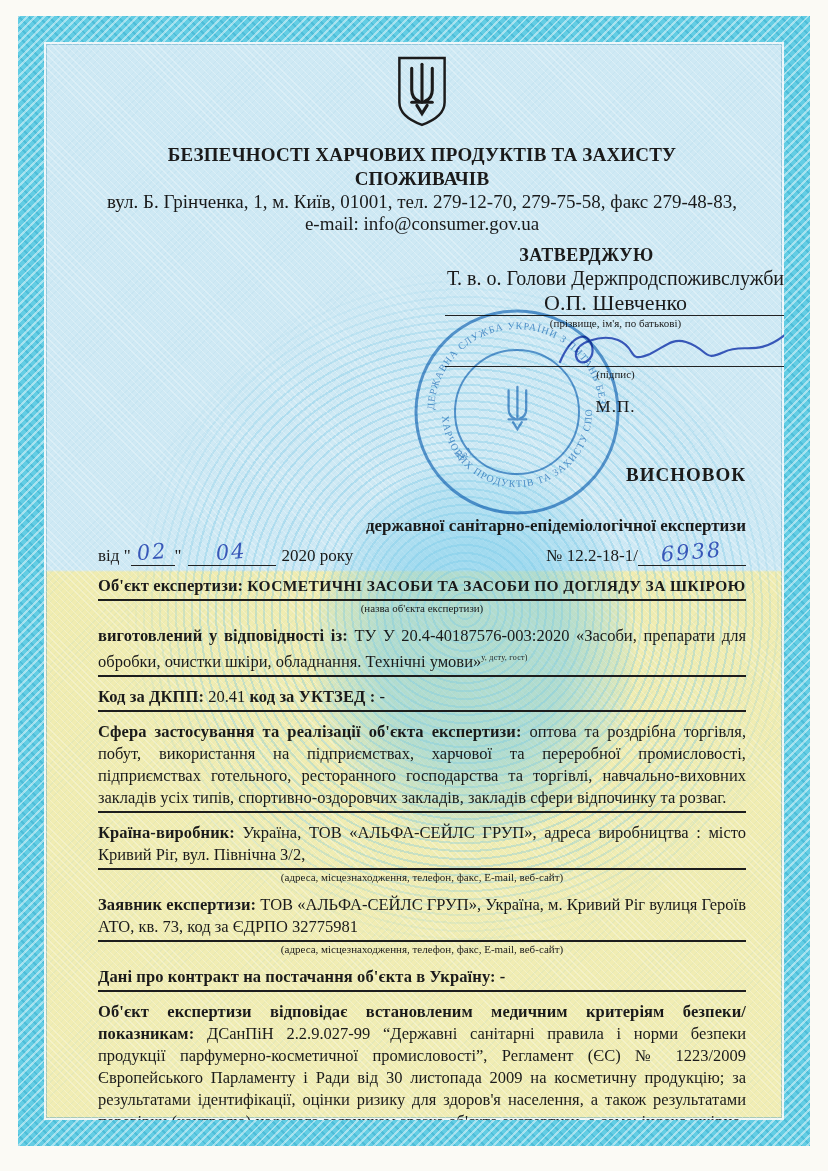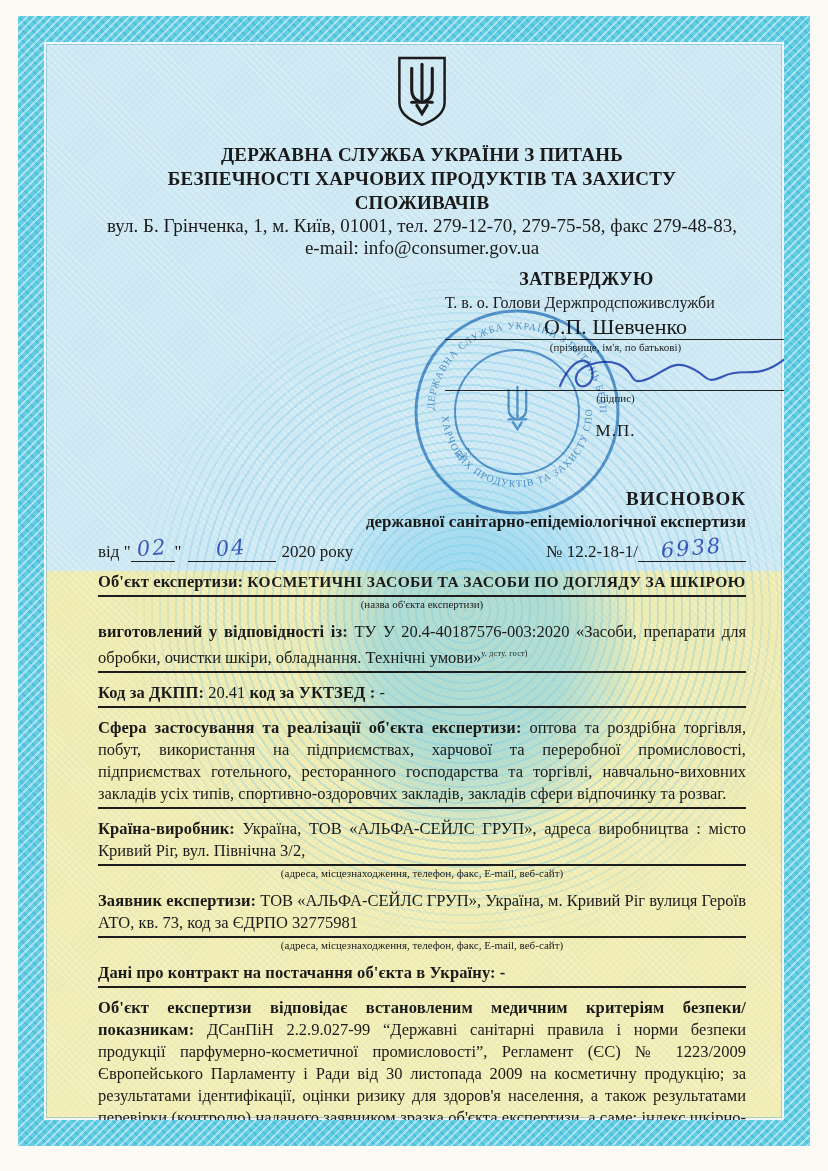--- a/index.html
+++ b/index.html
@@ -43,32 +43,32 @@
 
   .content { position:absolute; inset:0; padding:0 38px 0 54px; }
 
   .emblem-wrap { margin-top:13px; text-align:center; height:74px; }
   .org { text-align:center; margin-top:14px; }
   .org-line { font-weight:bold; font-size:19px; line-height:24px; letter-spacing:.2px; }
   .org-sub  { font-size:19px; line-height:22px; }
 
   .approval { width:341px; margin:10px -40px 8px auto; position:relative; }
   .appr-head { font-weight:bold; font-size:18px; text-align:center; padding-right:58px; letter-spacing:.5px; }
-  .appr-pos  { font-size:16px; line-height:25px; text-align:left; }
+  .appr-pos  { font-size:20px; line-height:25px; text-align:center; }
   .appr-name { font-size:22px; line-height:24px; text-align:center; border-bottom:1.5px solid #222; }
   .small-cap { font-size:11px; line-height:15px; text-align:center; }
   .sig-space { position:relative; height:36px; border-bottom:1.5px solid #222; }
   .sig-svg   { position:absolute; right:-8px; bottom:-8px; }
   .appr-mp   { font-size:17px; text-align:center; margin-top:15px; letter-spacing:1px; }
 
   .stamp { position:absolute; left:366px; top:263px; width:214px; height:214px; opacity:.88; mix-blend-mode:multiply; pointer-events:none; }
 
   .title-block { margin-top:46px; text-align:right; }
   .doc-title   { font-weight:bold; font-size:19px; line-height:24px; letter-spacing:1px; }
-  .doc-sub     { font-weight:bold; font-size:17px; line-height:21px; }
+  .doc-sub     { font-weight:bold; font-size:17px; line-height:21px;margin-top:28px; }
 
   .date-row { display:flex; align-items:flex-end; font-size:17px; margin-top:2px; height:28px; }
   .blank { display:inline-block; border-bottom:1.5px solid #222; text-align:center; height:24px; vertical-align:bottom; }
   .b-day { width:44px; } .b-month { width:88px; margin:0 6px; } .b-num { width:108px; }
   .hand { display:inline-block; font-family:"DejaVu Serif",serif; font-style:italic; font-size:21px; color:#3757b8; transform:rotate(-5deg) translateY(-2px); letter-spacing:2px; }
   .spacer { flex:1; }
 
   .sec { margin-top:9px; }
   .para { font-size:16.5px; line-height:22px; text-align:justify; }
   .para b { letter-spacing:.1px; }
@@ -95,21 +95,20 @@
               <path d="M30 9 V46"></path>
               <path d="M20 13 V34 q0 8 7 11"></path>
               <path d="M40 13 V34 q0 8 -7 11"></path>
               <path d="M20 46 h20"></path>
               <path d="M25 49 l5 8 5 -8"></path>
             </g>
           </svg>
         </div>
 
         <div class="org">
-          <div class="org-line">ДЕРЖАВНА СЛУЖБА УКРАЇНИ З ПИТАНЬ</div>
           <div class="org-line">БЕЗПЕЧНОСТІ ХАРЧОВИХ ПРОДУКТІВ ТА ЗАХИСТУ СПОЖИВАЧІВ</div>
           <div class="org-sub">вул. Б. Грінченка, 1, м. Київ, 01001, тел. 279-12-70, 279-75-58, факс 279-48-83,</div>
           <div class="org-sub">e-mail: info@consumer.gov.ua</div>
         </div>
 
         <div class="approval">
           <div class="appr-head">ЗАТВЕРДЖУЮ</div>
           <div class="appr-pos">Т. в. о. Голови  Держпродспоживслужби</div>
           <div class="appr-name">О.П. Шевченко</div>
           <div class="small-cap">(прізвище, ім'я, по батькові)</div>

